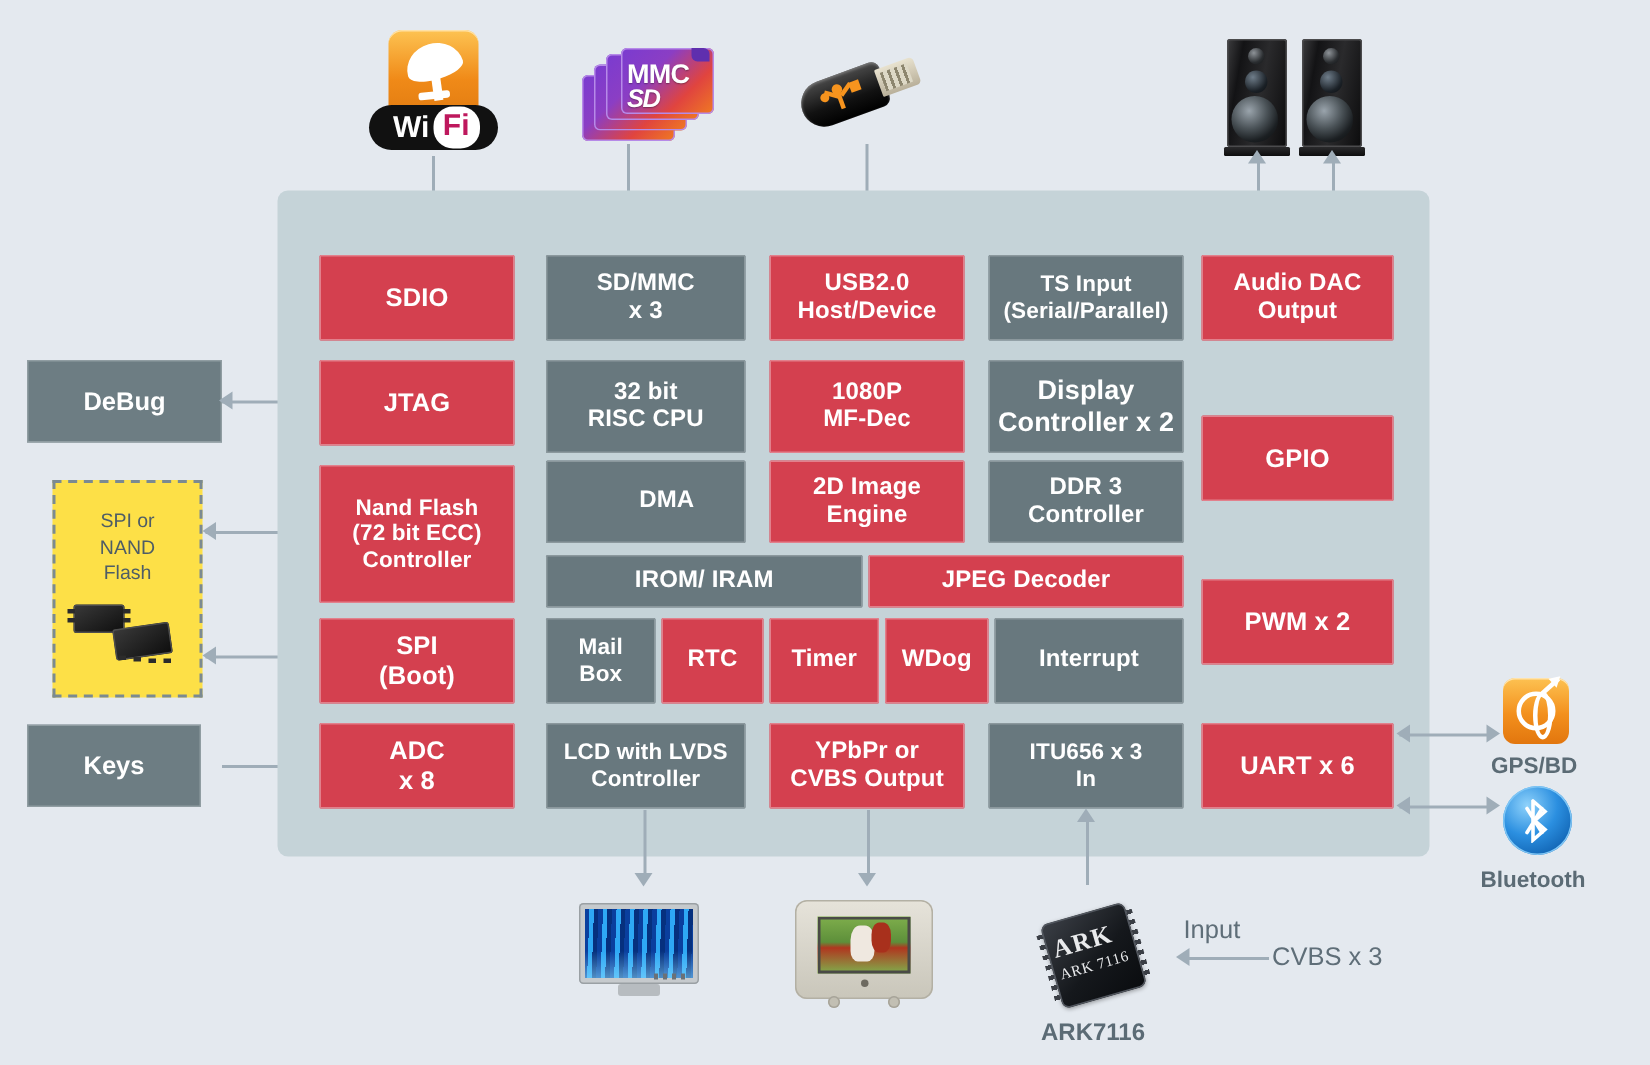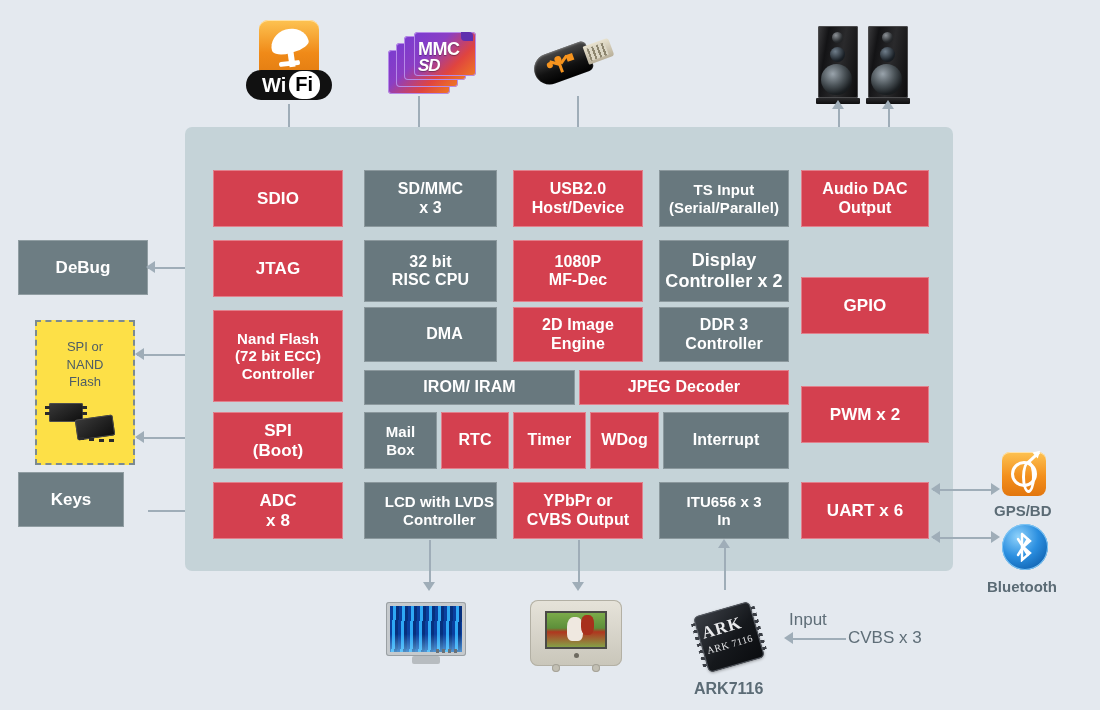--- a/index.html
+++ b/index.html
@@ -102,21 +102,21 @@
     overflow: hidden;
   }
   #wifi-badge .wi, #wifi-badge .fi {
     font-size: 20px; font-weight: bold; font-family: "Liberation Sans", sans-serif;
     line-height: 1;
   }
   #wifi-badge .wi { color: #fff; padding: 0 1px 0 4px; }
   #wifi-badge .fiwrap {
     background: #fff; border-radius: 13px; padding: 3px 7px 4px 6px; margin-left: 2px;
   }
-  #wifi-badge .fi { color: #000000; }
+  #wifi-badge .fi { color: #be185d; }
 
   
   #ico-sd { position: absolute; left: 388px; top: 32px; width: 92px; height: 62px; }
   #ico-sd .card {
     position: absolute; width: 62px; height: 44px; border-radius: 4px;
     background: linear-gradient(135deg, #7a3bd0 0%, #8b3ec4 35%, #e0443f 70%, #f07a22 100%);
     box-shadow: inset 0 0 0 1px #b68ae8;
   }
   #ico-sd .card:before {
     content: ""; position: absolute; right: 3px; top: 0; width: 12px; height: 9px;
@@ -404,21 +404,21 @@
         <div class="pin" style="left:18px; top:23px;"></div>
       <div class="pin" style="left:28px; top:24px;"></div>
         <div class="pin" style="left:38px; top:24px;"></div>
     </div>
   </div>
   <div class="ln lnh" style="left:137px; top:354px; width:63px;"></div>
   <div class="ah ah-l" style="left:135px; top:348px;"></div>
   <div class="ln lnh" style="left:137px; top:437px; width:63px;"></div>
   <div class="ah ah-l" style="left:135px; top:431px;"></div>
 
-  <div class="ext" style="left:18px; top:472px; width:106px; height:55px;">
+  <div class="ext" style="left:18px; top:483px; width:116px; height:55px;">
     <span>Keys</span>
   </div>
   <div class="ln lnh" style="left:148px; top:510px; width:52px;"></div>
   <div class="ah ah-r" style="left:196px; top:504px;"></div>
 
   <div id="soc"></div>
 
   <div class="blk red" style="left:213px; top:170px; width:130px; height:57px; font-size:17px;">
       <span>SDIO</span>
     </div>
@@ -437,21 +437,21 @@
 
   <div class="blk gray" style="left:364px; top:170px; width:133px; height:57px; font-size:16px;">
       <span>SD/MMC<br>x 3</span>
     </div>
   <div class="blk gray" style="left:364px; top:240px; width:133px; height:62px; font-size:16px;">
       <span>32 bit<br>RISC  CPU</span>
     </div>
   <div class="blk gray" style="left:364px; top:307px; width:133px; height:55px; font-size:16px;padding-left:28px;">
       <span>DMA</span>
     </div>
-  <div class="blk gray" style="left:364px; top:482px; width:133px; height:57px; font-size:15px;justify-content:flex-end;">
+  <div class="blk gray" style="left:364px; top:482px; width:133px; height:57px; font-size:15px;">
       <span>LCD with LVDS<br>Controller</span>
     </div>
 
   <div class="blk red" style="left:513px; top:170px; width:130px; height:57px; font-size:16px;">
       <span>USB2.0<br>Host/Device</span>
     </div>
   <div class="blk red" style="left:513px; top:240px; width:130px; height:62px; font-size:16px;">
       <span>1080P<br>MF-Dec</span>
     </div>
   <div class="blk red" style="left:513px; top:307px; width:130px; height:55px; font-size:16px;">

